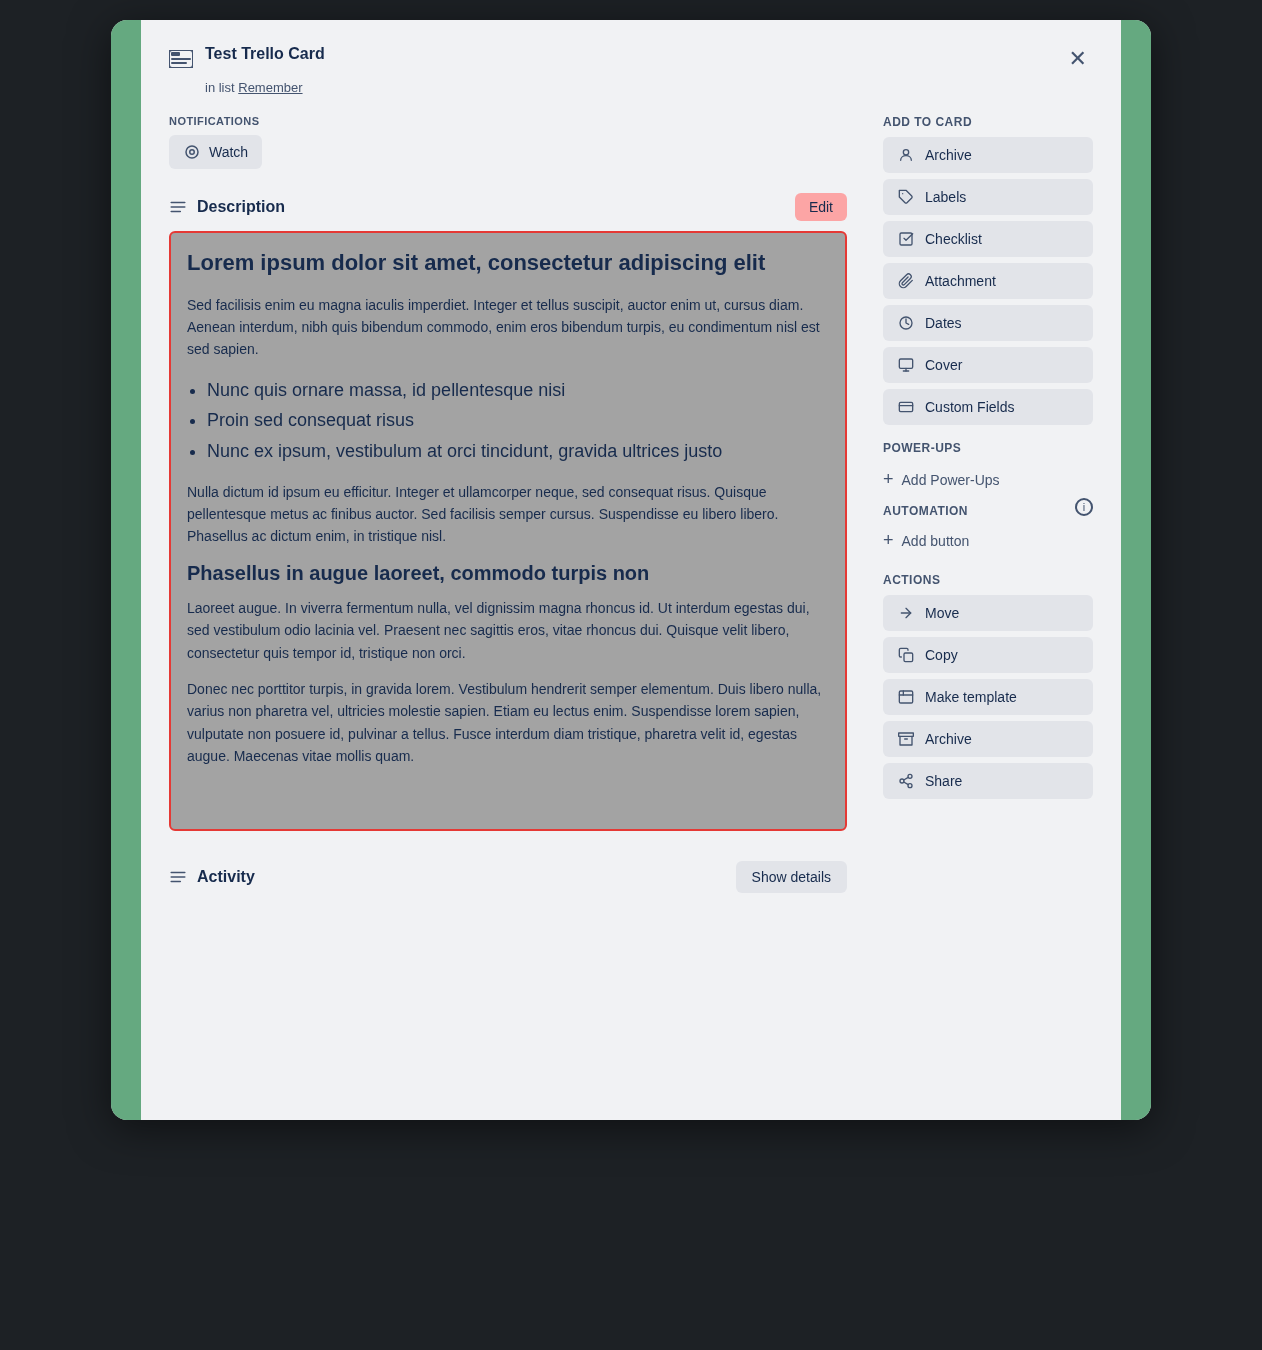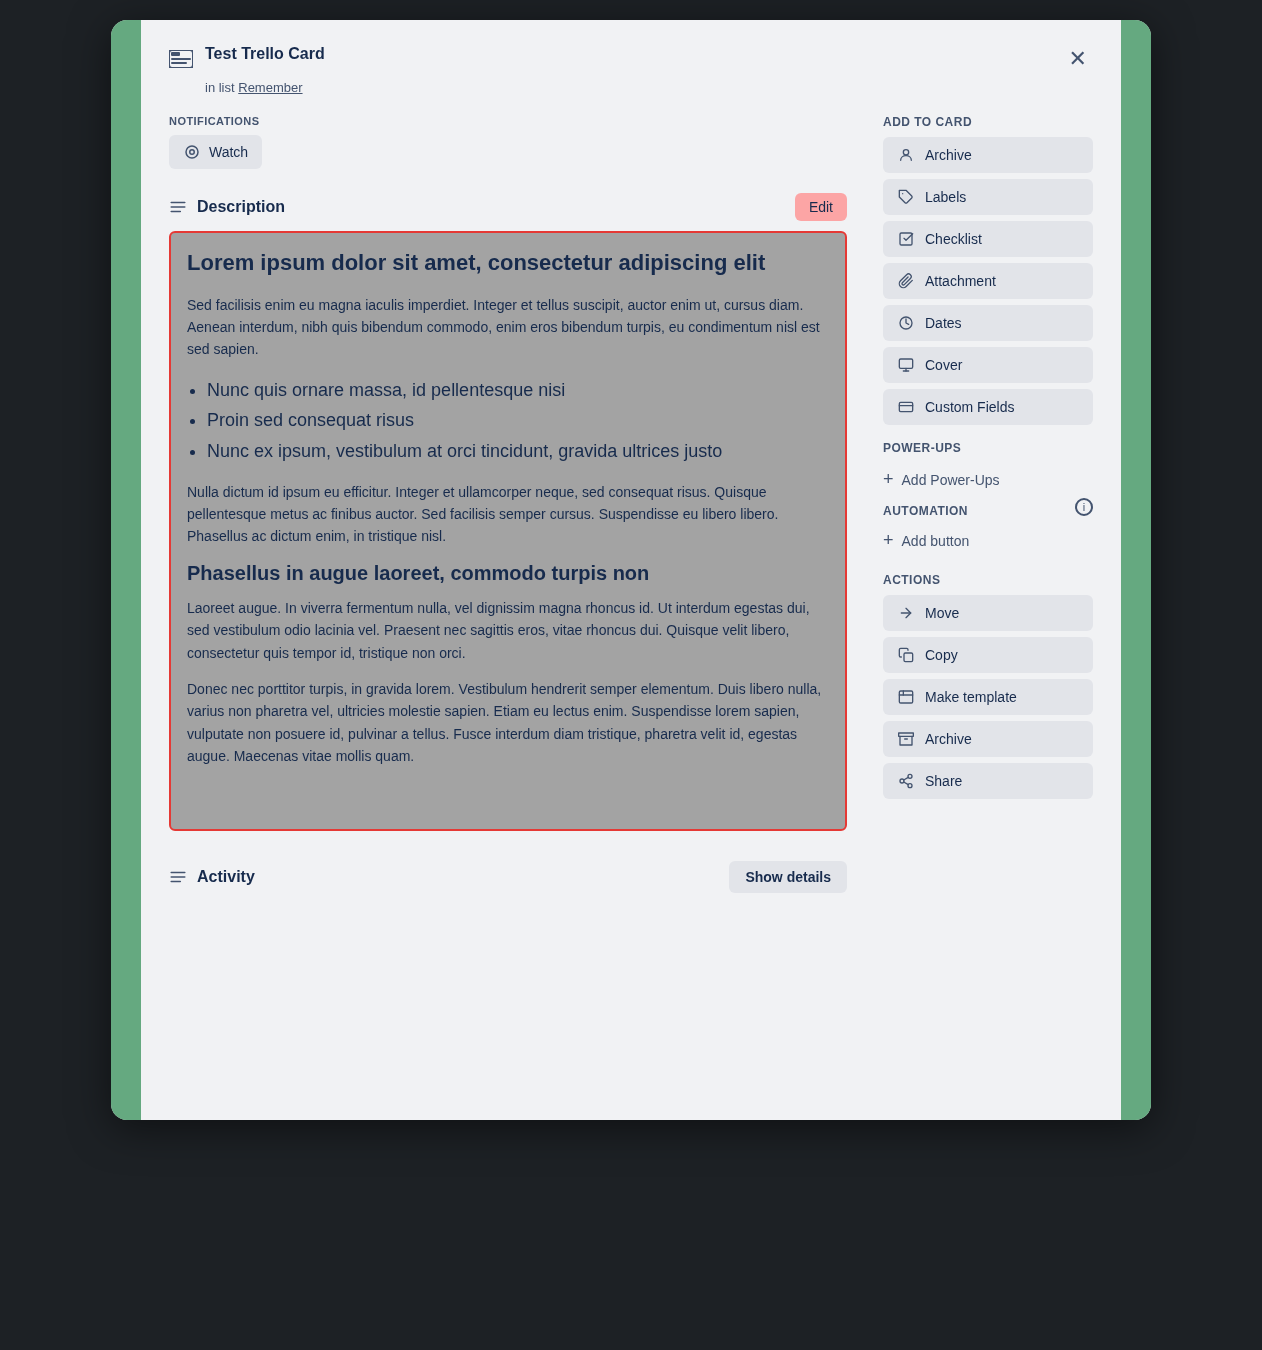--- a/index.html
+++ b/index.html
@@ -206,21 +206,21 @@
       align-items: center;
       justify-content: space-between;
       padding: 10px 0;
     }
     .show-details-btn {
       background: #e2e4e9;
       border: none;
       border-radius: 6px;
       padding: 8px 16px;
       font-size: 14px;
-      font-weight: 700;
+      font-weight: 400;
       color: #172b4d;
       cursor: pointer;
     }
     
     .sidebar-group-label {
       font-size: 12px;
       font-weight: 600;
       color: #44546f;
       text-transform: uppercase;
       letter-spacing: 0.04em;

